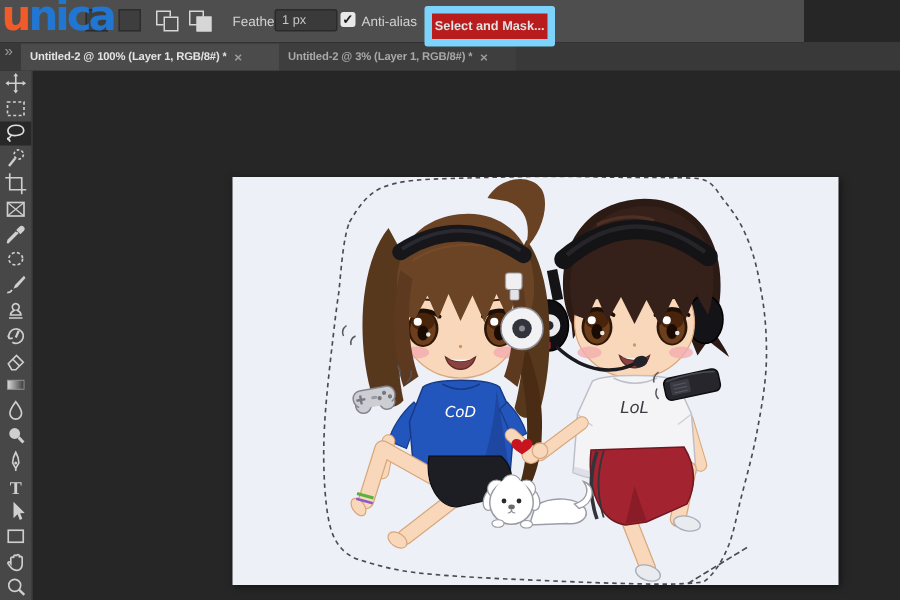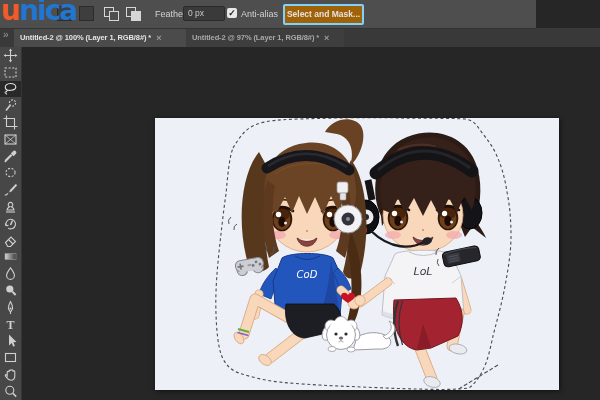--- a/index.html
+++ b/index.html
@@ -16,22 +16,22 @@
   .mode-ico{position:absolute;top:7px;width:15px;height:14px;z-index:3}
   .mode-ico .b1{position:absolute;left:0;top:0;width:8px;height:8px;border:1px solid #d6d6d6}
   .mode-ico .b2{position:absolute;right:0;bottom:0;width:8px;height:8px;border:1px solid #d6d6d6;background:#4e4e4e}
   .mode-ico.fill .b2{background:#d6d6d6}
   .opt-label{position:absolute;font-size:9px;color:#d2d2d2;top:9px;white-space:nowrap}
   .feather-input{position:absolute;left:183px;top:6px;width:36px;height:13px;background:#3a3a3a;
                  border:1px solid #2a2a2a;border-radius:2px;color:#c8c8c8;font-size:8.5px;
                  line-height:13px;padding-left:4px}
   .checkbox{position:absolute;left:227px;top:8px;width:10px;height:10px;background:#e8e8e8;
             border-radius:2px;color:#1d1d1d;font-size:9px;line-height:10px;text-align:center;font-weight:bold}
-  .sam-btn{position:absolute;left:283px;top:4px;width:77px;height:17px;border:2px solid #7dd3fc;
-           border-radius:2px;background:#a16207;color:#e2e2e2;font-size:8.5px;font-weight:bold;
+  .sam-btn{position:absolute;left:283px;top:4px;width:77px;height:17px;border:5px solid #7dd3fc;
+           border-radius:2px;background:#b91c1c;color:#e2e2e2;font-size:8.5px;font-weight:bold;
            text-align:center;line-height:17px;white-space:nowrap}
 
   
   .tab-bar{position:absolute;left:0;top:28px;width:600px;height:19px;background:#393939;z-index:5}
   .overflow-glyph{position:absolute;left:3px;top:1px;color:#9a9a9a;font-size:10px}
   .tab{position:absolute;top:0;height:19px;display:flex;align-items:center;box-sizing:border-box;
        padding:0 6px;font-size:7.5px;font-weight:bold;letter-spacing:-0.1px;white-space:nowrap;overflow:hidden}
   .tab.active{left:14px;width:172px;background:#4b4b4b;color:#e4e4e4}
   .tab.inactive{left:186px;width:158px;background:#3e3e3e;color:#a8a8a8}
   .tab .close{margin-left:5px;color:#9b9b9b;font-size:9px;flex:0 0 auto}
@@ -58,34 +58,34 @@
   <div class="logo"><span class="u">u</span><span class="rest">nica</span></div>
   <div class="mode-ico" style="left:104px">
       <span class="b1"></span>
       <span class="b2"></span>
     </div>
   <div class="mode-ico fill" style="left:126px">
       <span class="b1"></span>
       <span class="b2"></span>
     </div>
   <div class="opt-label" style="left:155px">Feather:</div>
-  <div class="feather-input">0 px</div>
+  <div class="feather-input">1 px</div>
   <div class="checkbox">✓</div>
   <div class="opt-label" style="left:241px">Anti-alias</div>
   <div class="sam-btn">Select and Mask...</div>
 </div>
 
 <div class="tab-bar">
   <div class="overflow-glyph">»</div>
   <div class="tab active">
     <span class="lbl">Untitled-2 @ 100% (Layer 1, RGB/8#) *</span>
     <span class="close">×</span>
   </div>
   <div class="tab inactive">
-    <span class="lbl">Untitled-2 @ 97% (Layer 1, RGB/8#) *</span>
+    <span class="lbl">Untitled-2 @ 3% (Layer 1, RGB/8#) *</span>
     <span class="close">×</span>
   </div>
 </div>
 
 <div class="tools">
   <div class="tool">
     <svg width="15" height="15" viewBox="0 0 15 15" stroke="#cfcfcf" fill="none" stroke-width="1.1">
       <path d="M7.5 2 V13 M2 7.5 H13"></path>
       <path d="M7.5 0.6 L5.9 2.9 H9.1 Z M7.5 14.4 L5.9 12.1 H9.1 Z M0.6 7.5 L2.9 5.9 V9.1 Z M14.4 7.5 L12.1 5.9 V9.1 Z" fill="#cfcfcf" stroke="none"></path>
     </svg>

